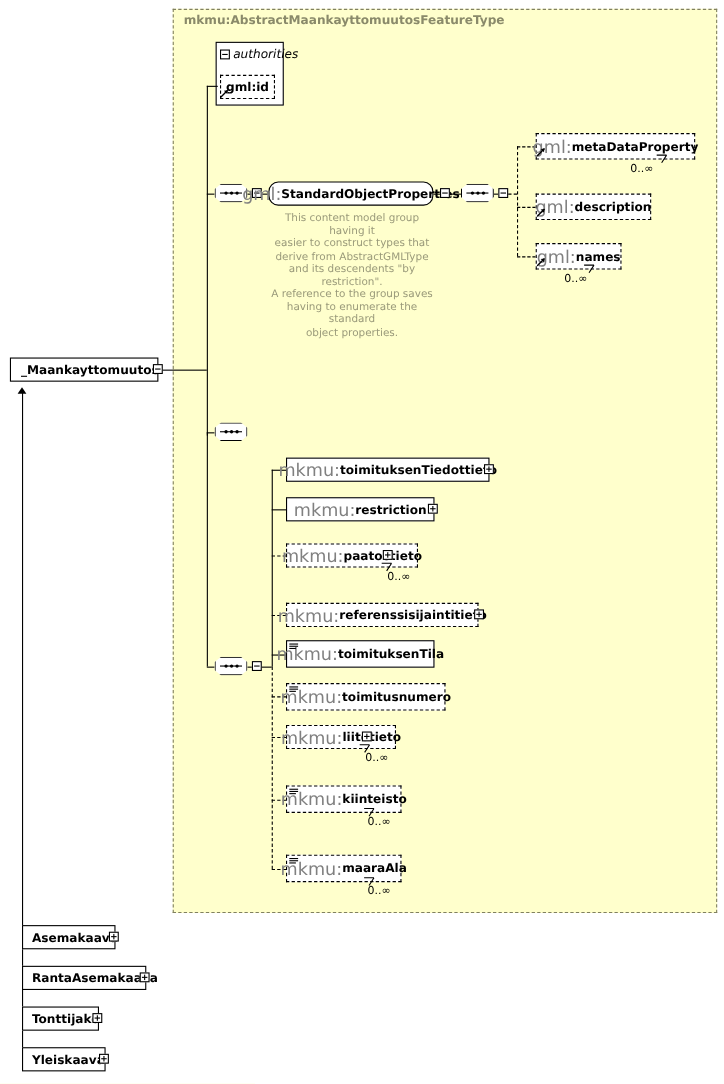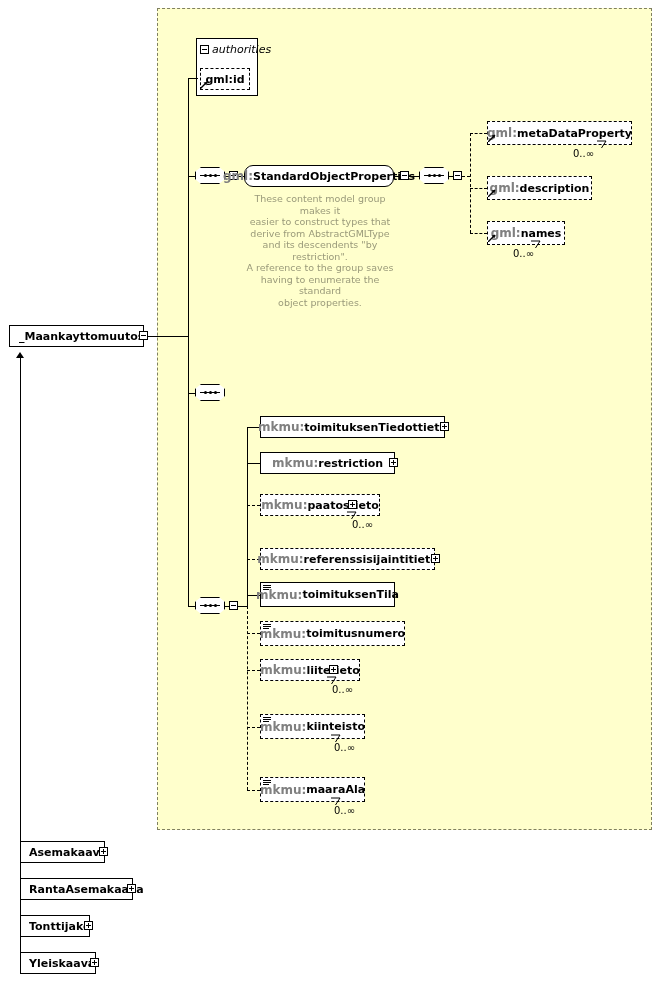--- a/index.html
+++ b/index.html
@@ -32,21 +32,21 @@
   }
   .node .shadow{
     position:absolute;left:4px;top:4px;width:100%;height:100%;
     background:#a0a0a0;z-index:-1;
   }
   .node.solid{border:1px solid #000000;}
   .node.dashed{border:1px dashed #000000;}
   .node.round{border-radius:9px;}
 
   .lbl{font-size:11px;font-weight:bold;color:#000000;}
-  .pfx{font-size:12px;font-weight:bold;color:#808080;}
+  .pfx{font-size:16px;font-weight:normal;color:#808080;}
   .lbl-plain{font-size:11px;font-weight:bold;color:#000000;}
 
   
   .expander{
     position:absolute;width:9px;height:9px;
     border:1px solid #000000;background:#ffffff;
     box-sizing:border-box;
   }
   .expander::before{
     content:"";position:absolute;left:1px;top:3px;width:5px;height:1px;background:#000;
@@ -104,20 +104,21 @@
   
   .uparrow{position:absolute;width:0;height:0;
     border-left:4px solid transparent;border-right:4px solid transparent;border-bottom:6px solid #000;}
 </style>
 </head>
 <body>
 
 <div class="canvas">
 
   <div class="type-box" style="left:157px;top:8px;width:495px;height:822px;"></div>
+  <div class="type-title" style="left:167px;top:12px;">mkmu:AbstractMaankayttomuutosFeatureType</div>
 
   <div class="node solid" style="left:9px;top:325px;width:135px;height:22px;">
     <div class="shadow"></div>
     <span class="lbl-plain" style="margin-left:9px;">_Maankayttomuutos</span>
   </div>
   <div class="expander" style="left:139px;top:331px;"></div>
 
   <div class="hline" style="left:148px;top:336px;width:40px;"></div>
 
   <div class="uparrow" style="left:16px;top:352px;"></div>
@@ -150,21 +151,21 @@
   </div>
   <div class="hline" style="left:225px;top:176px;width:4px;"></div>
   <div class="expander" style="left:229px;top:171px;"></div>
   <div class="hline" style="left:238px;top:176px;width:6px;"></div>
 
   <div class="node solid round" style="left:244px;top:165px;width:150px;height:22px;justify-content:center;">
     <div class="shadow"></div>
     <span class="pfx">gml:</span>
     <span class="lbl">StandardObjectProperties</span>
   </div>
-  <div class="annot center" style="left:244px;top:193px;width:152px;">These content model group makes it
+  <div class="annot center" style="left:244px;top:193px;width:152px;">This content model group having it
 easier to construct types that
      derive from AbstractGMLType
 and its descendents "by restriction".
      A reference to the group saves
 having to enumerate the standard
 object properties.</div>
 
   <div class="hline" style="left:394px;top:176px;width:6px;"></div>
   <div class="expander" style="left:400px;top:171px;"></div>
   <div class="hline" style="left:409px;top:176px;width:10px;"></div>

